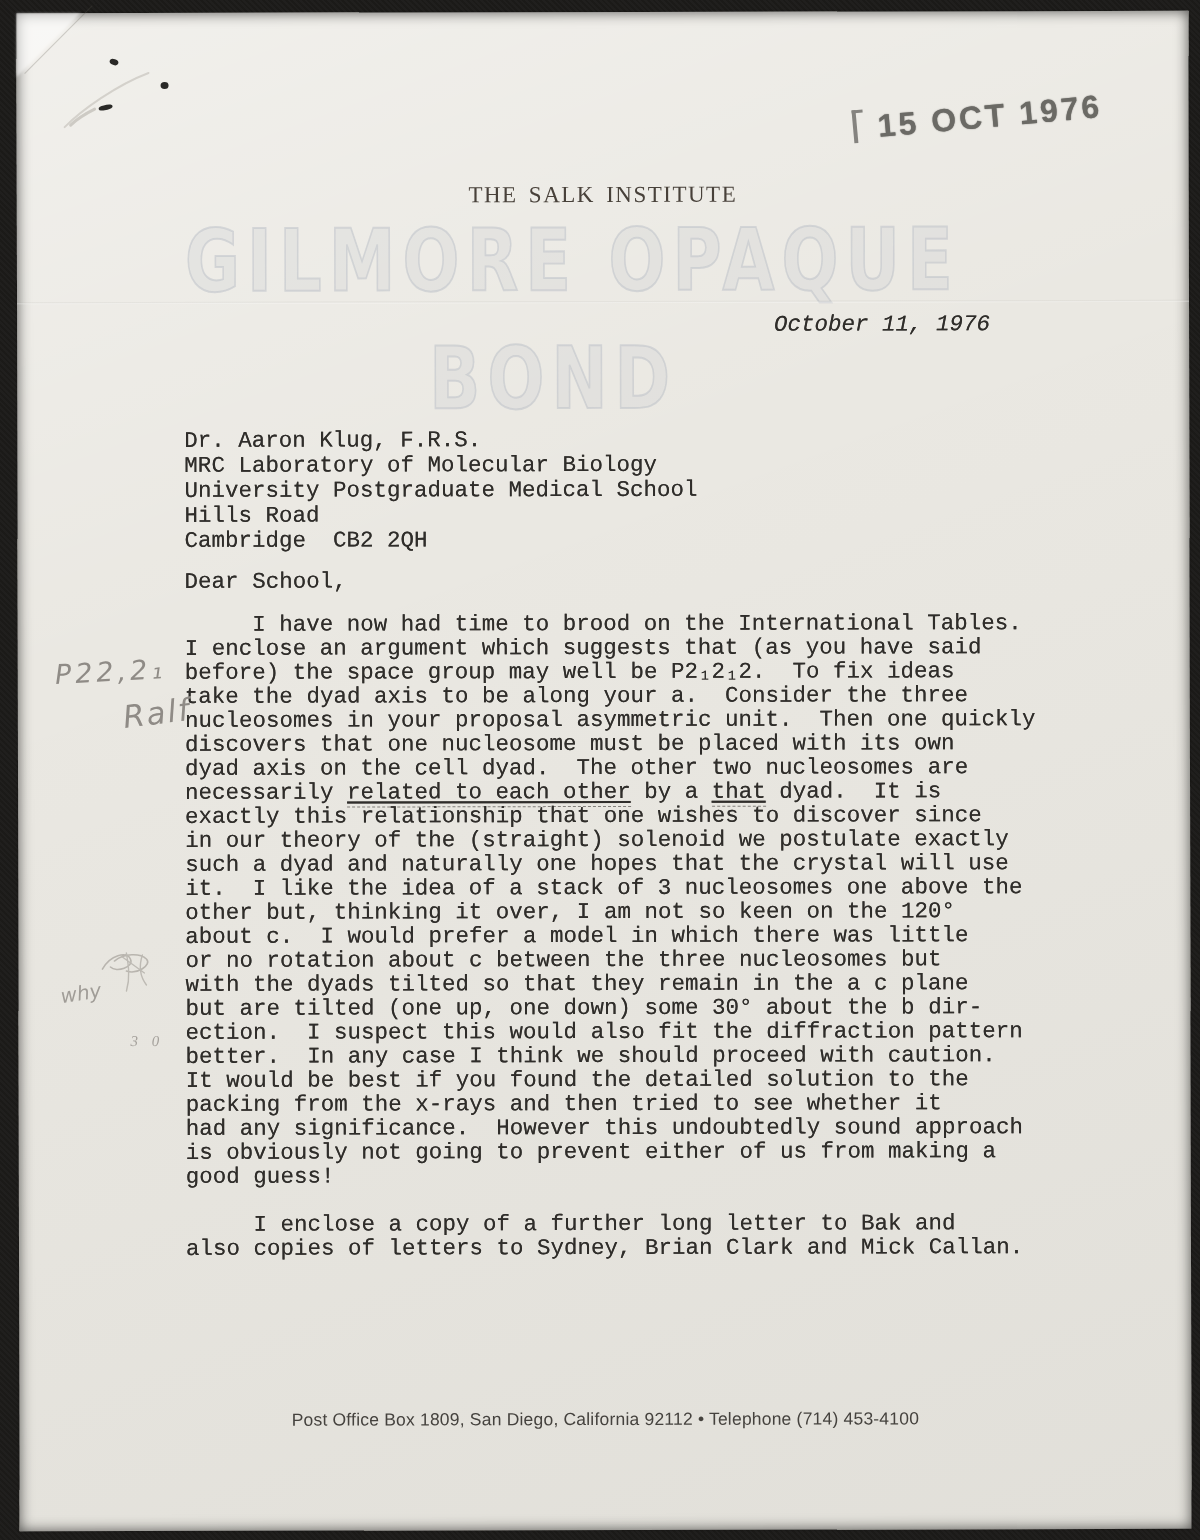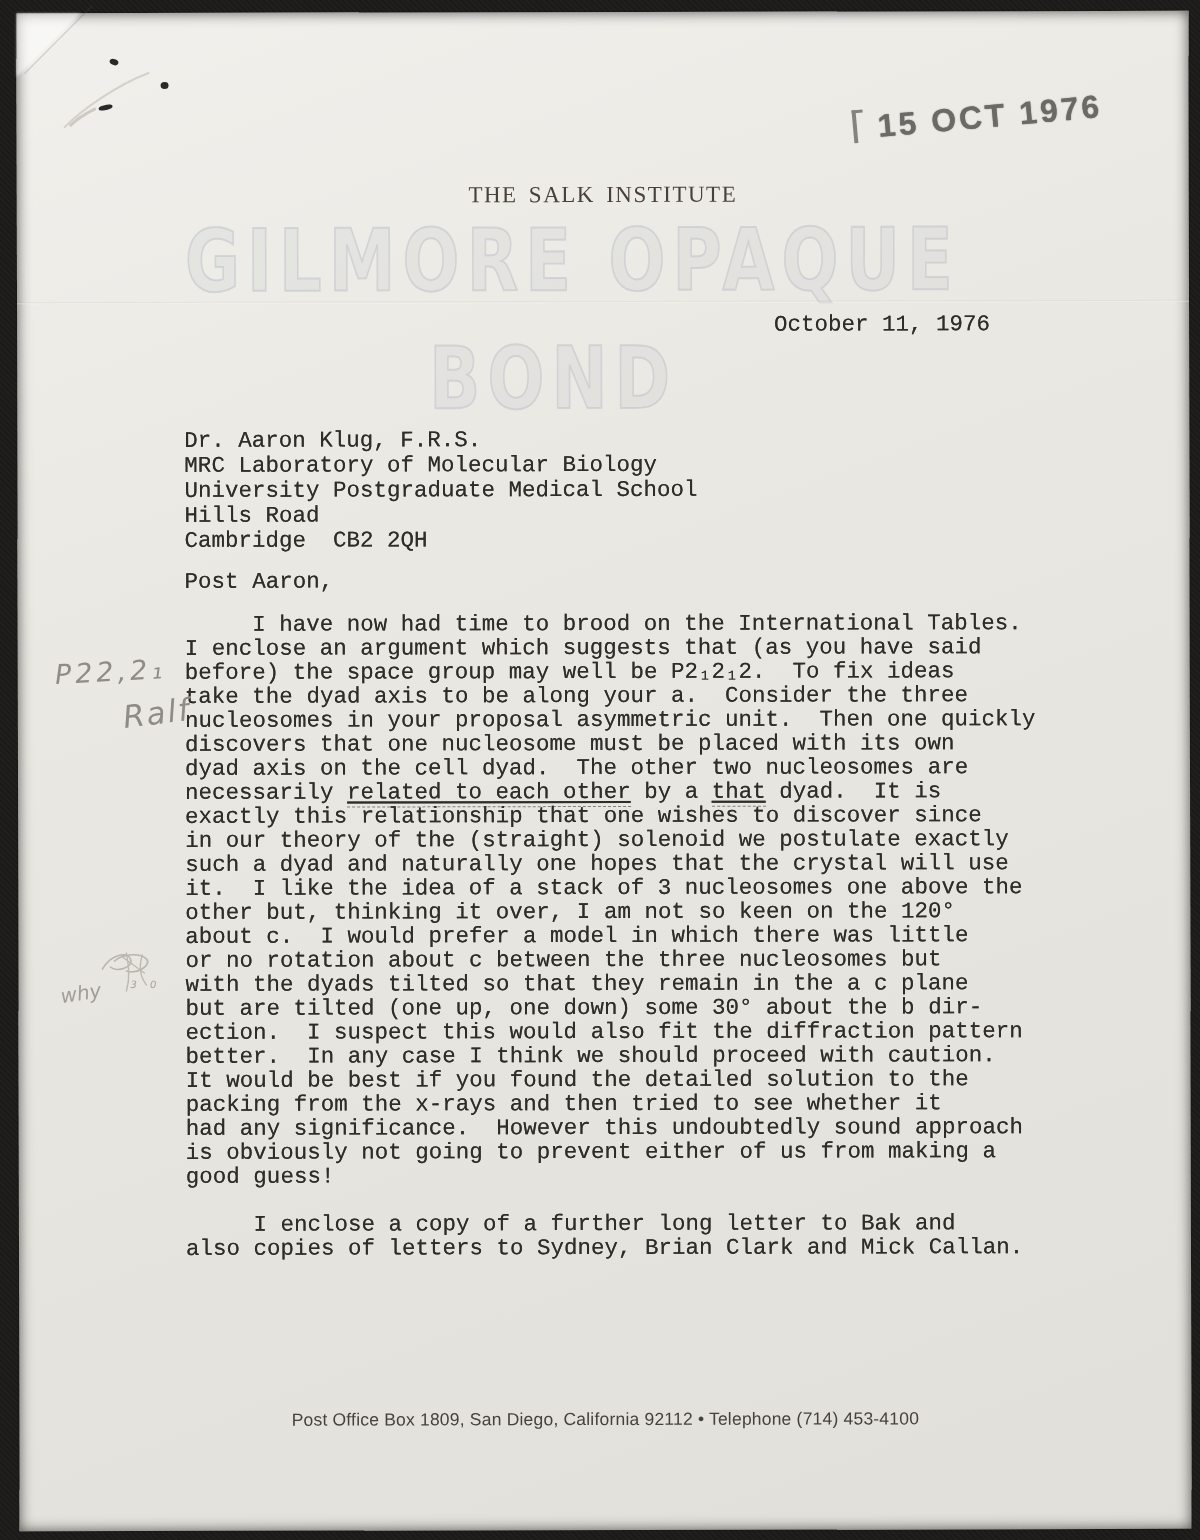--- a/index.html
+++ b/index.html
@@ -64,36 +64,36 @@
   .watermark.w1{left:168px;top:198px;}
   .watermark.w2{left:412px;top:316px;}
   .fold-crease{
     position:absolute;left:0;top:289px;width:100%;height:2px;
     background:linear-gradient(to bottom, rgba(120,118,110,0.12), rgba(255,255,255,0.4));
   }
   .mono{
     font-family:"Liberation Mono", monospace;color:var(--typewriter-ink);
     text-shadow:0 0 0.5px rgba(47,45,42,0.8);
   }
-  .typed-date{position:absolute;left:757px;top:300px;font-size:22.5px;}
+  .typed-date{position:absolute;left:757px;top:300px;font-size:22.5px;font-style:italic;}
   .recipient{position:absolute;left:167px;top:416px;font-size:22.5px;line-height:25px;white-space:pre;}
   .salutation{position:absolute;left:167px;top:556px;font-size:22.5px;}
   .letter-body{position:absolute;left:167px;top:600px;font-size:22.5px;line-height:24px;white-space:pre;}
   .letter-body u{
     text-decoration:underline;text-underline-offset:3px;
     border-bottom:1px dashed rgba(47,45,42,0.55);padding-bottom:1px;
   }
   .pencil-note{
     position:absolute;color:var(--pencil);font-family:"DejaVu Sans", sans-serif;
     font-style:italic;white-space:nowrap;
   }
   .note-spacegroup{left:37px;top:643px;font-size:27px;letter-spacing:4px;transform:rotate(-3deg);}
   .note-name{left:105px;top:682px;font-size:31px;transform:rotate(-7deg);letter-spacing:2px;}
   .note-why{left:42px;top:968px;font-size:20px;transform:rotate(-9deg);opacity:0.8;}
-  .note-thirty{left:112px;top:966px;font-size:10px;opacity:0.75;letter-spacing:5px;}
+  .note-thirty{left:112px;top:1020px;font-size:15px;opacity:0.75;letter-spacing:5px;font-family:Liberation Serif, serif;}
   .scribble{position:absolute;left:78px;top:934px;opacity:0.6;}
   .footer{
     position:absolute;left:0;top:1397px;width:100%;text-align:center;
     font-family:"Liberation Sans", sans-serif;font-size:17.5px;color:var(--footer-ink);
     letter-spacing:0.2px;
   }
 </style>
 </head>
 <body>
 
@@ -123,21 +123,21 @@
   <div class="fold-crease"></div>
 
   <div class="typed-date mono">October 11, 1976</div>
 
   <div class="recipient mono">Dr. Aaron Klug, F.R.S.
 MRC Laboratory of Molecular Biology
 University Postgraduate Medical School
 Hills Road
 Cambridge  CB2 2QH</div>
 
-  <div class="salutation mono">Post Aaron,</div>
+  <div class="salutation mono">Dear School,</div>
 
   <div class="letter-body mono">     I have now had time to brood on the International Tables.
 I enclose an argument which suggests that (as you have said
 before) the space group may well be P2₁2₁2.  To fix ideas
 take the dyad axis to be along your a.  Consider the three
 nucleosomes in your proposal asymmetric unit.  Then one quickly
 discovers that one nucleosome must be placed with its own
 dyad axis on the cell dyad.  The other two nucleosomes are
 necessarily <u>related to each other</u> by a <u>that</u> dyad.  It is
 exactly this relationship that one wishes to discover since

